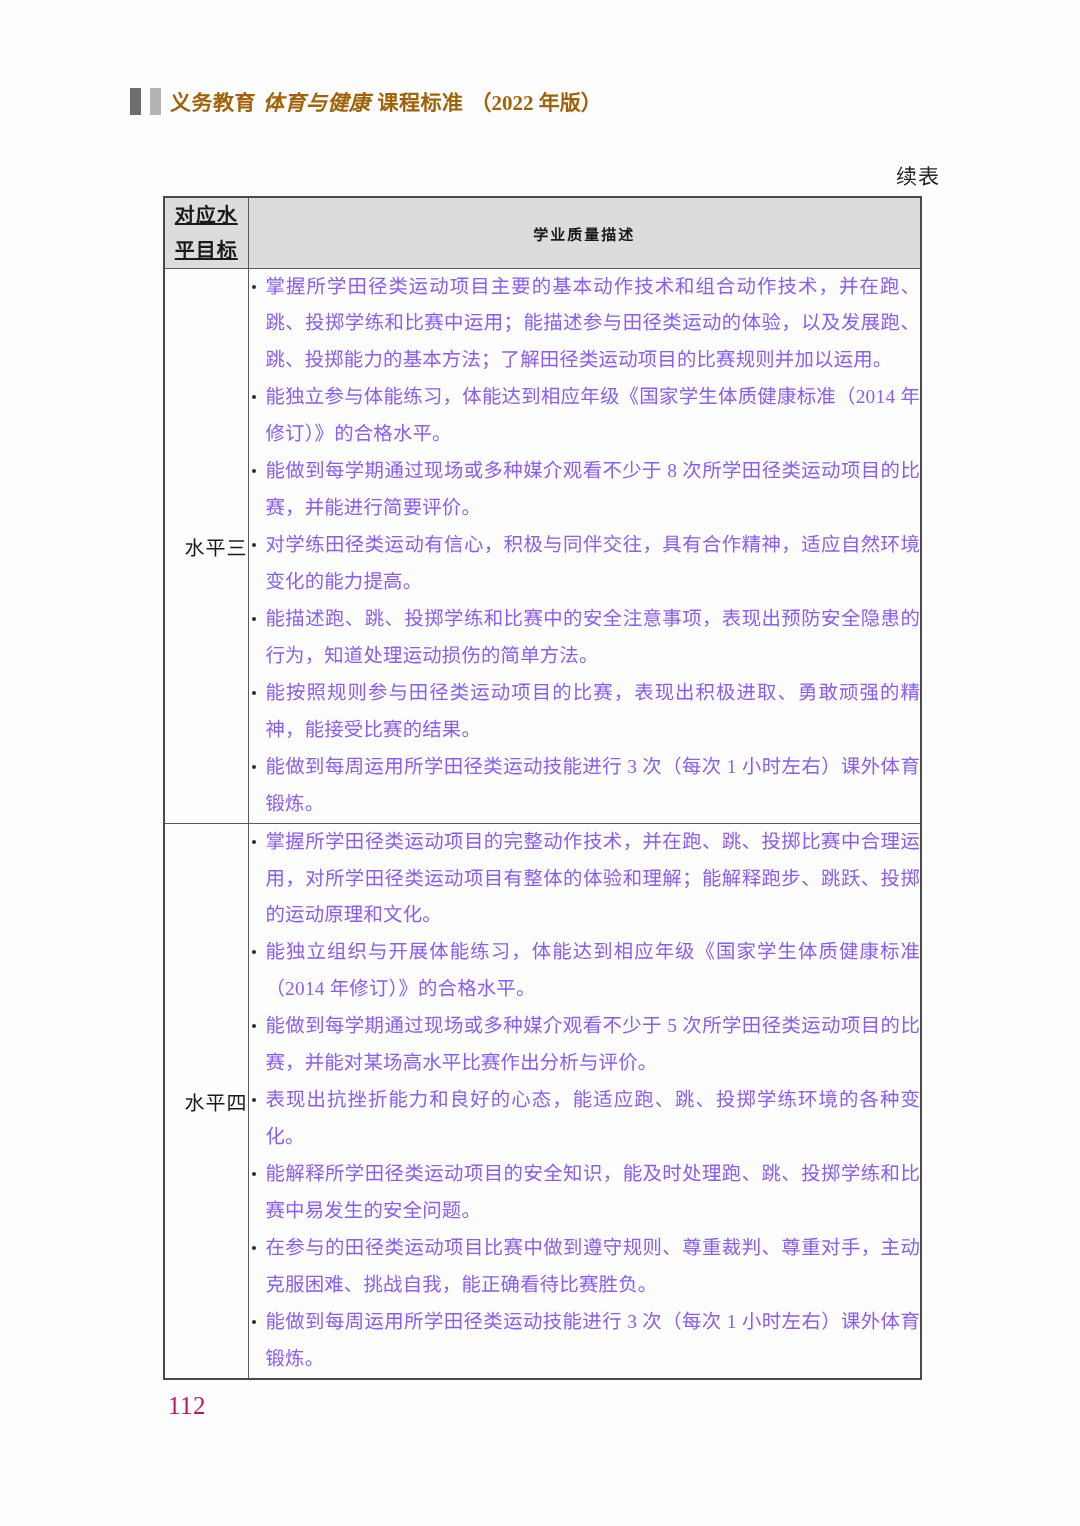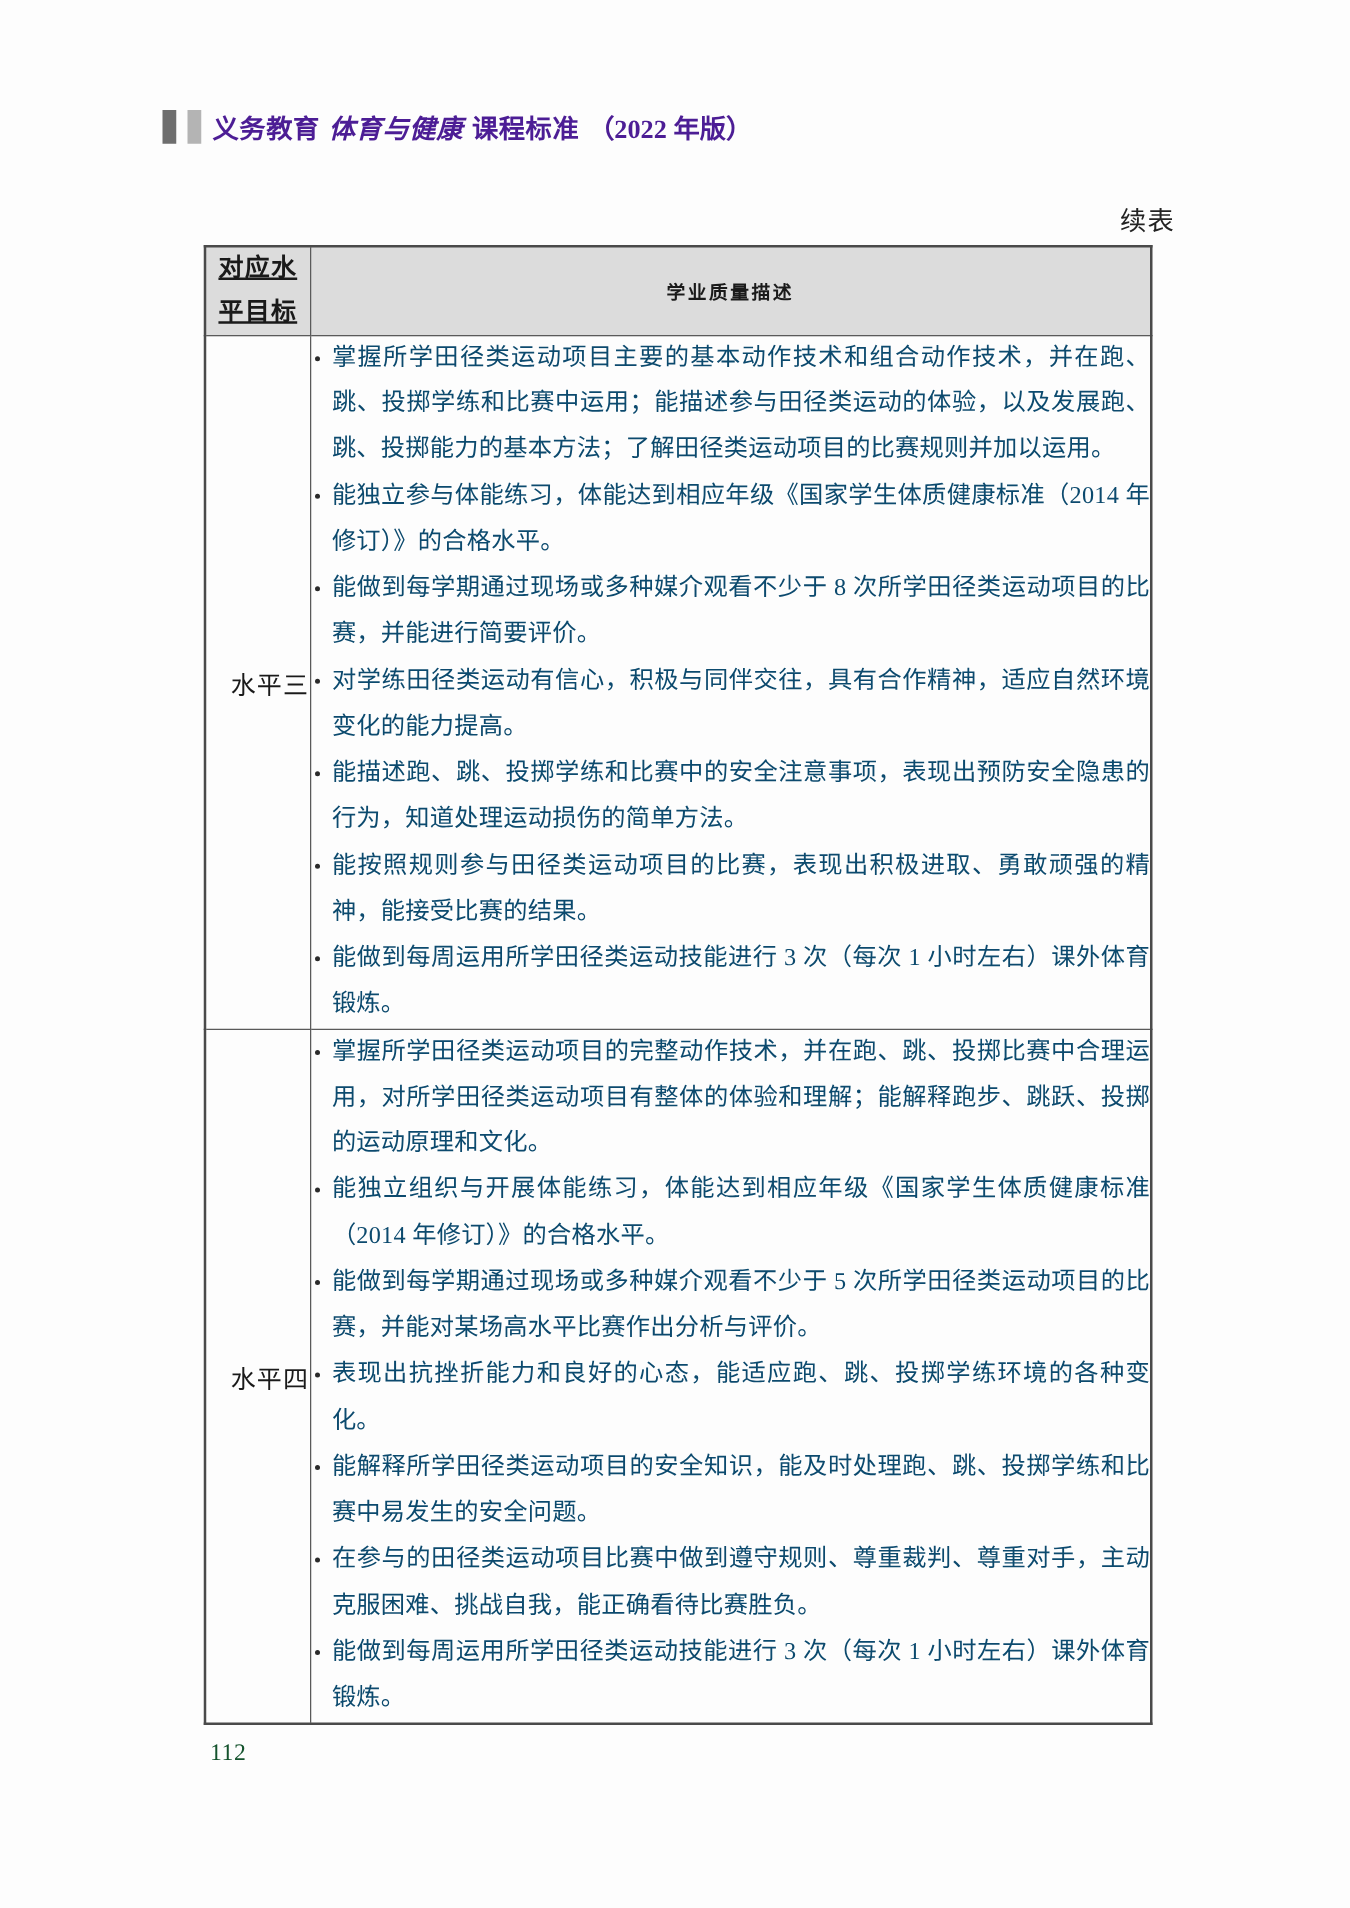--- a/index.html
+++ b/index.html
@@ -37,21 +37,21 @@
     display: inline-block;
     width: 11px;
     height: 27px;
   }
   .head-bar.dark  { background: #6e6e6e; }
   .head-bar.light { background: #b4b4b4; }
 
   .head-text {
     font-size: 21px;
     letter-spacing: 0.5px;
-    color: #4c1d95;
+    color: #a16207;
     font-weight: 700;
     display: flex;
     align-items: baseline;
     gap: 7px;
   }
   .head-text .subject {
     font-style: italic;
     font-weight: 700;
   }
   .head-text .edition {
@@ -127,40 +127,40 @@
   }
   ul.bullets li {
     position: relative;
     padding-left: 17px;
     margin: 0 0 1px 0;
     font-size: 19.4px;
     line-height: 1.88;
     text-align: justify;
     text-justify: inter-ideograph;
     letter-spacing: 0.2px;
-    color: #0c4a6e;
+    color: #8b5cf6;
   }
   ul.bullets li::before {
     content: "";
     position: absolute;
     left: 3px;
     top: 16px;
     width: 4px;
     height: 4px;
     border-radius: 50%;
     background: #2b2b2b;
   }
 
   
   .folio {
     position: absolute;
     left: 168px;
     top: 1392px;
-    font-size: 19px;
-    color: #14532d;
+    font-size: 25px;
+    color: #be185d;
     letter-spacing: 0.5px;
   }
 </style>
 </head>
 <body>
 
 <div class="page">
 
   <div class="running-head">
     <span class="head-bar dark"></span>

